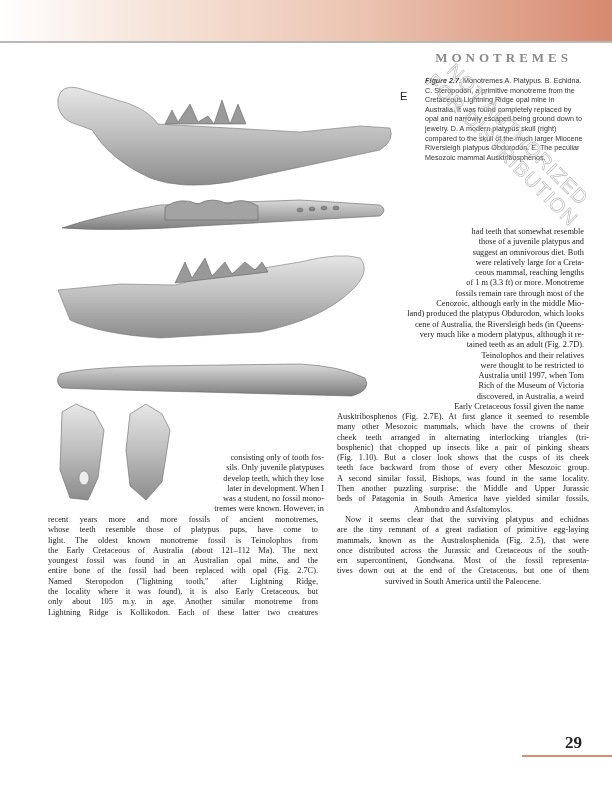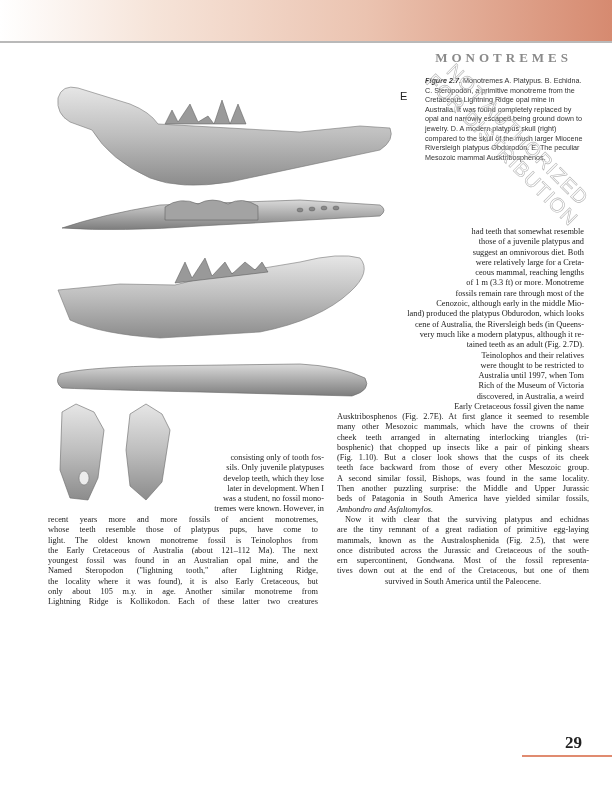--- a/index.html
+++ b/index.html
@@ -132,22 +132,22 @@
 <div class="text" style="left:337px; top:412px; width:252px;">
   <span class="line-j">Ausktribosphenos (Fig. 2.7E). At first glance it seemed to resemble</span>
   <span class="line-j">many other Mesozoic mammals, which have the crowns of their</span>
   <span class="line-j">cheek teeth arranged in alternating interlocking triangles (tri-</span>
   <span class="line-j">bosphenic) that chopped up insects like a pair of pinking shears</span>
   <span class="line-j">(Fig. 1.10). But a closer look shows that the cusps of its cheek</span>
   <span class="line-j">teeth face backward from those of every other Mesozoic group.</span>
   <span class="line-j">A second similar fossil, Bishops, was found in the same locality.</span>
   <span class="line-j">Then another puzzling surprise: the Middle and Upper Jurassic</span>
   <span class="line-j">beds of Patagonia in South America have yielded similar fossils,</span>
-  <span class="line" style="text-align:left;font-style:italic;">Ambondro and Asfaltomylos.</span>
-  <span class="line-j" style="padding-left:8px;">Now it with clear that the surviving platypus and echidnas</span>
+  <span class="line" style="text-align:center;">Ambondro and Asfaltomylos.</span>
+  <span class="line-j" style="padding-left:8px;">Now it seems clear that the surviving platypus and echidnas</span>
   <span class="line-j">are the tiny remnant of a great radiation of primitive egg-laying</span>
   <span class="line-j">mammals, known as the Australosphenida (Fig. 2.5), that were</span>
   <span class="line-j">once distributed across the Jurassic and Cretaceous of the south-</span>
   <span class="line-j">ern supercontinent, Gondwana. Most of the fossil representa-</span>
   <span class="line-j">tives down out at the end of the Cretaceous, but one of them</span>
   <span class="line" style="text-align:center;">survived in South America until the Paleocene.</span>
 </div>
 
 <div class="text" style="right:288px; top:453px; width:160px;">
   <span class="line">consisting only of tooth fos-</span>
@@ -157,20 +157,21 @@
   <span class="line">was a student, no fossil mono-</span>
   <span class="line">tremes were known. However, in</span>
 </div>
 
 <div class="text" style="left:48px; top:515px; width:270px;">
   <span class="line-j">recent years more and more fossils of ancient monotremes,</span>
   <span class="line-j">whose teeth resemble those of platypus pups, have come to</span>
   <span class="line-j">light. The oldest known monotreme fossil is Teinolophos from</span>
   <span class="line-j">the Early Cretaceous of Australia (about 121–112 Ma). The next</span>
   <span class="line-j">youngest fossil was found in an Australian opal mine, and the</span>
+  <span class="line-j">entire bone of the fossil had been replaced with opal (Fig. 2.7C).</span>
   <span class="line-j">Named Steropodon ("lightning tooth," after Lightning Ridge,</span>
   <span class="line-j">the locality where it was found), it is also Early Cretaceous, but</span>
   <span class="line-j">only about 105 m.y. in age. Another similar monotreme from</span>
   <span class="line-j">Lightning Ridge is Kollikodon. Each of these latter two creatures</span>
 </div>
 
 <div class="page-number">29</div>
 <div class="footer-rule"></div>
 
 </body></html>

